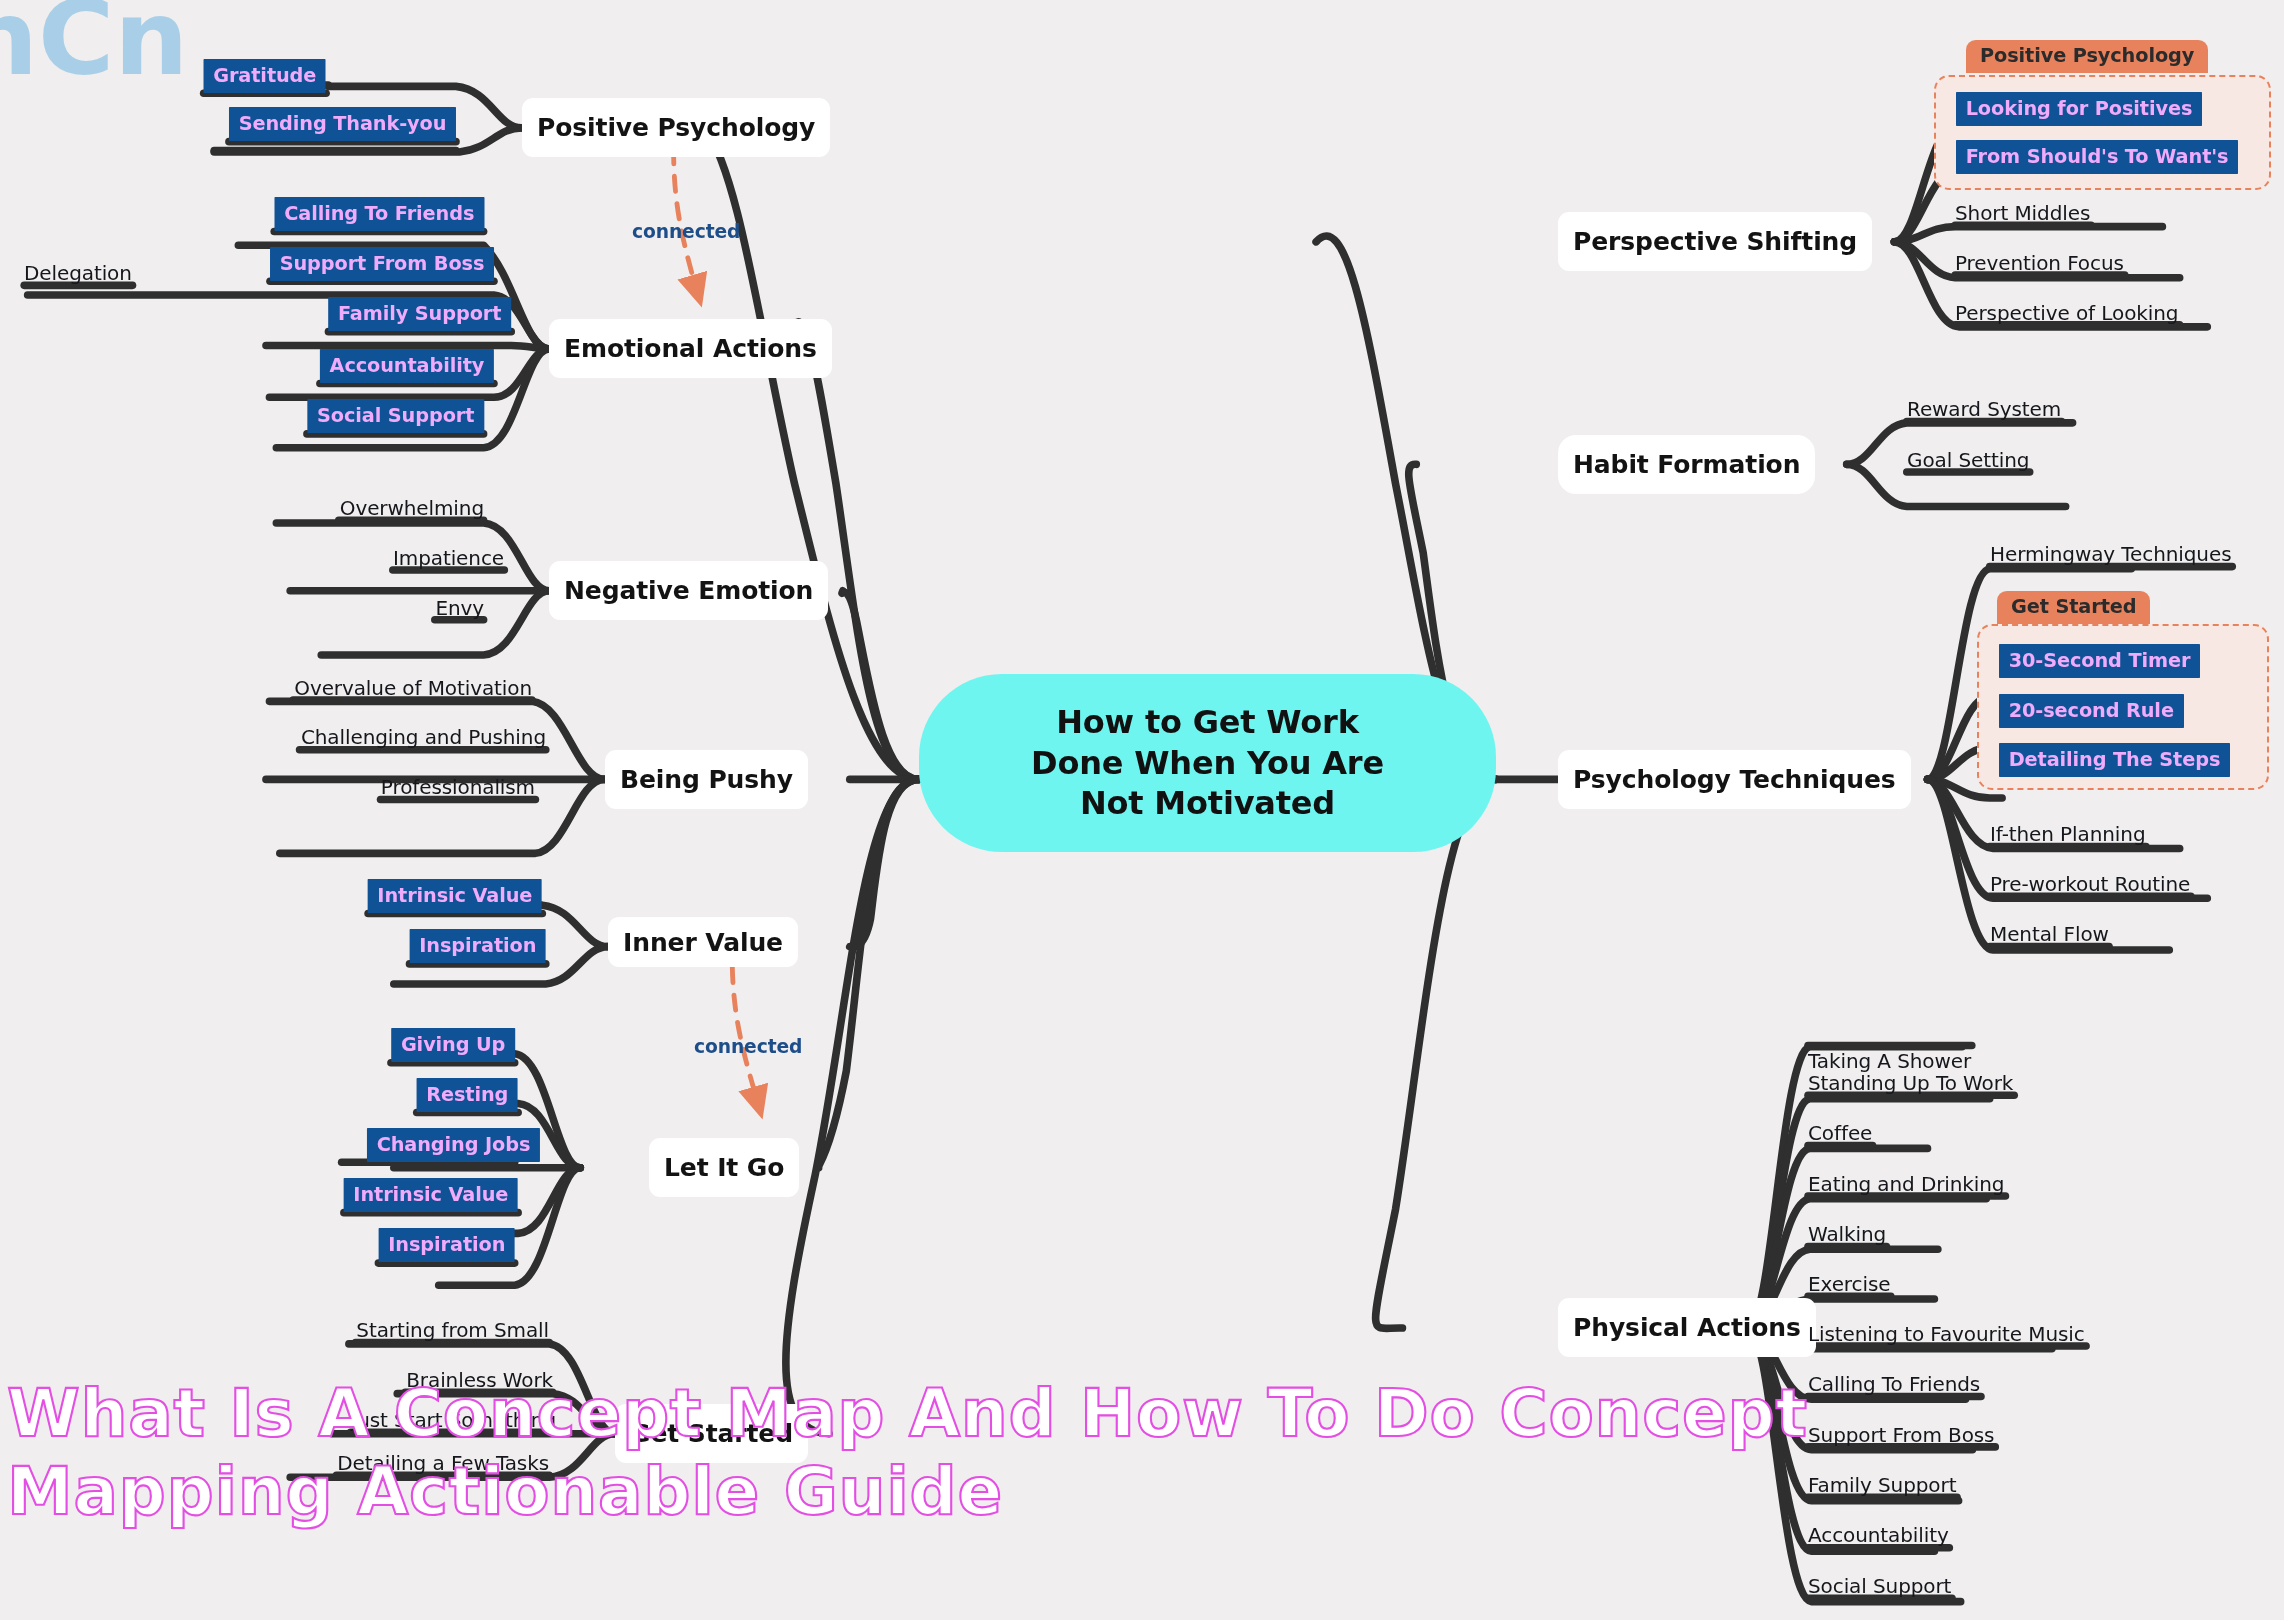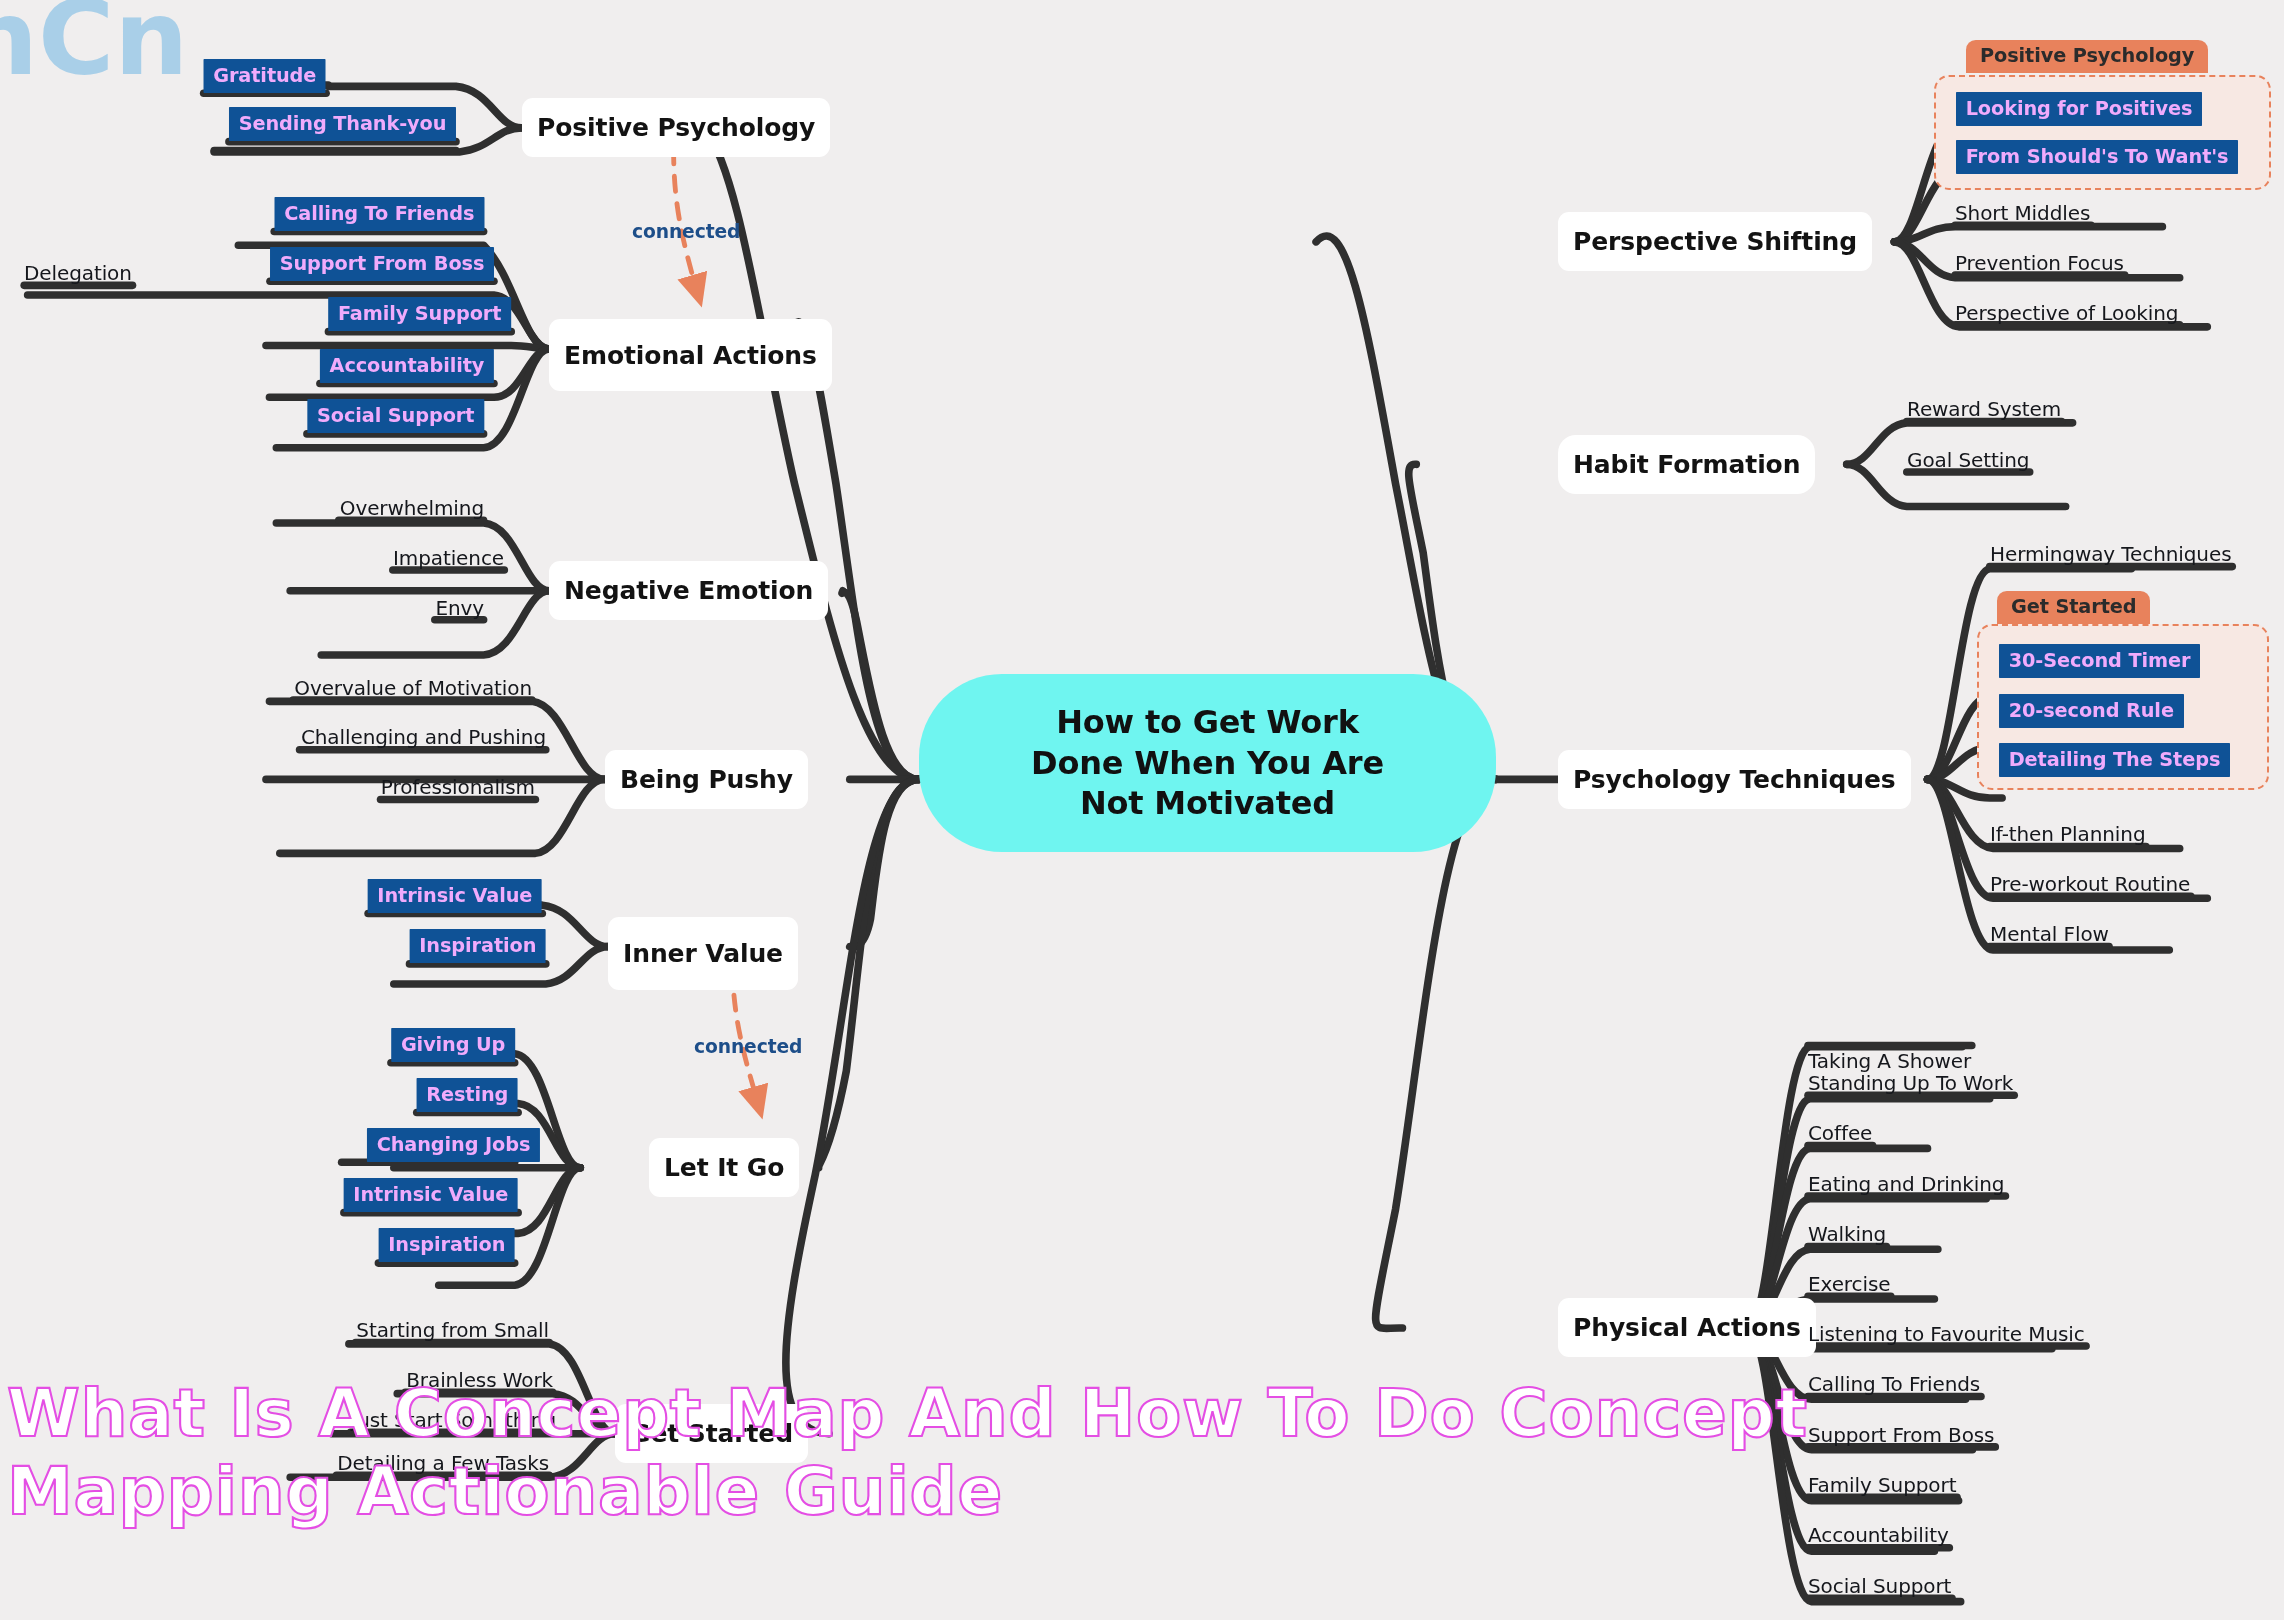--- a/index.html
+++ b/index.html
@@ -288,33 +288,33 @@
   <div class="node center-node" style="left:919px; top:674px; width:577px; height:178px;">
     <span>How to Get Work</span>
     <span>Done When You Are</span>
     <span>Not Motivated</span>
   </div>
 
   <div class="node branch-node" style="left:522px; top:98px; height:59px;">
     <span>Positive Psychology</span>
   </div>
 
-  <div class="node branch-node" style="left:549px; top:319px; height:72px;">
+  <div class="node branch-node" style="left:549px; top:319px; height:59px;">
     <span>Emotional Actions</span>
   </div>
 
   <div class="node branch-node" style="left:549px; top:561px; height:59px;">
     <span>Negative Emotion</span>
   </div>
 
   <div class="node branch-node" style="left:605px; top:750px; height:59px;">
     <span>Being Pushy</span>
   </div>
 
-  <div class="node branch-node" style="left:608px; top:917px; height:73px;">
+  <div class="node branch-node" style="left:608px; top:917px; height:50px;">
     <span>Inner Value</span>
   </div>
 
   <div class="node branch-node" style="left:649px; top:1138px; height:59px;">
     <span>Let It Go</span>
   </div>
 
   <div class="node branch-node" style="left:615px; top:1404px; height:59px;">
     <span>Get Started</span>
   </div>

